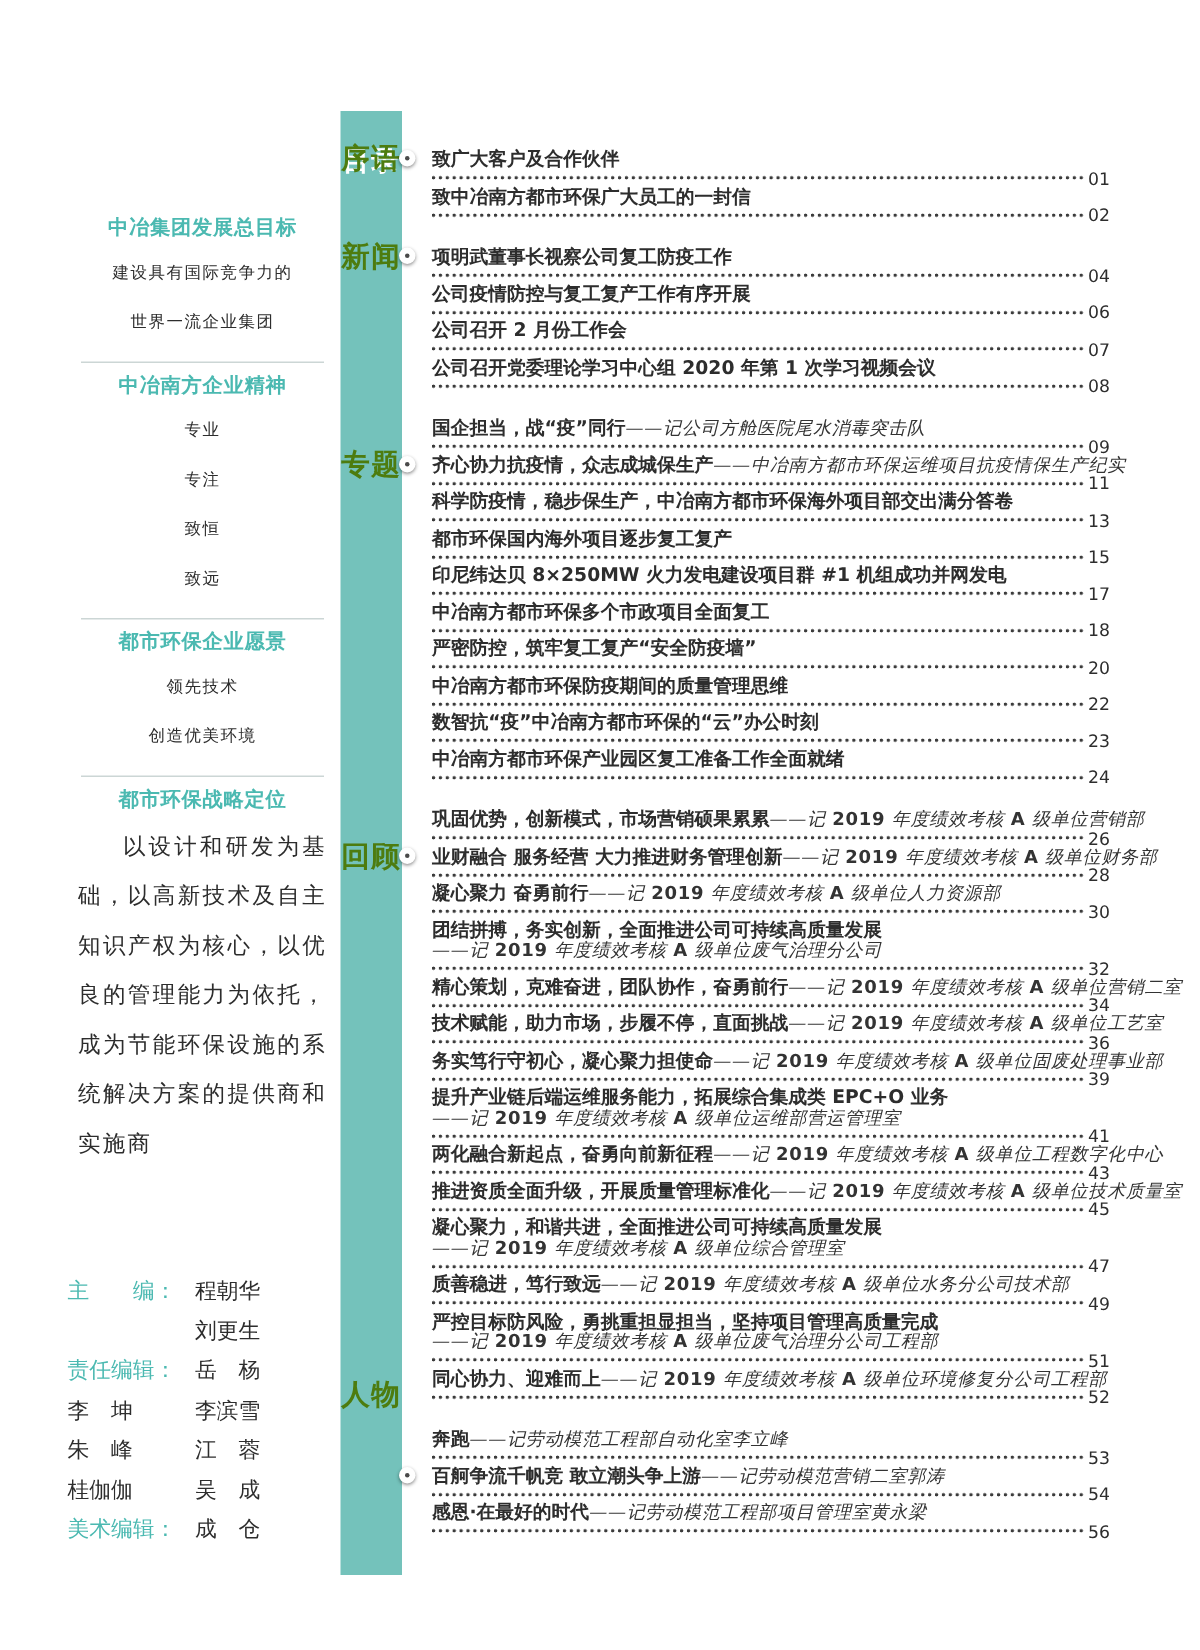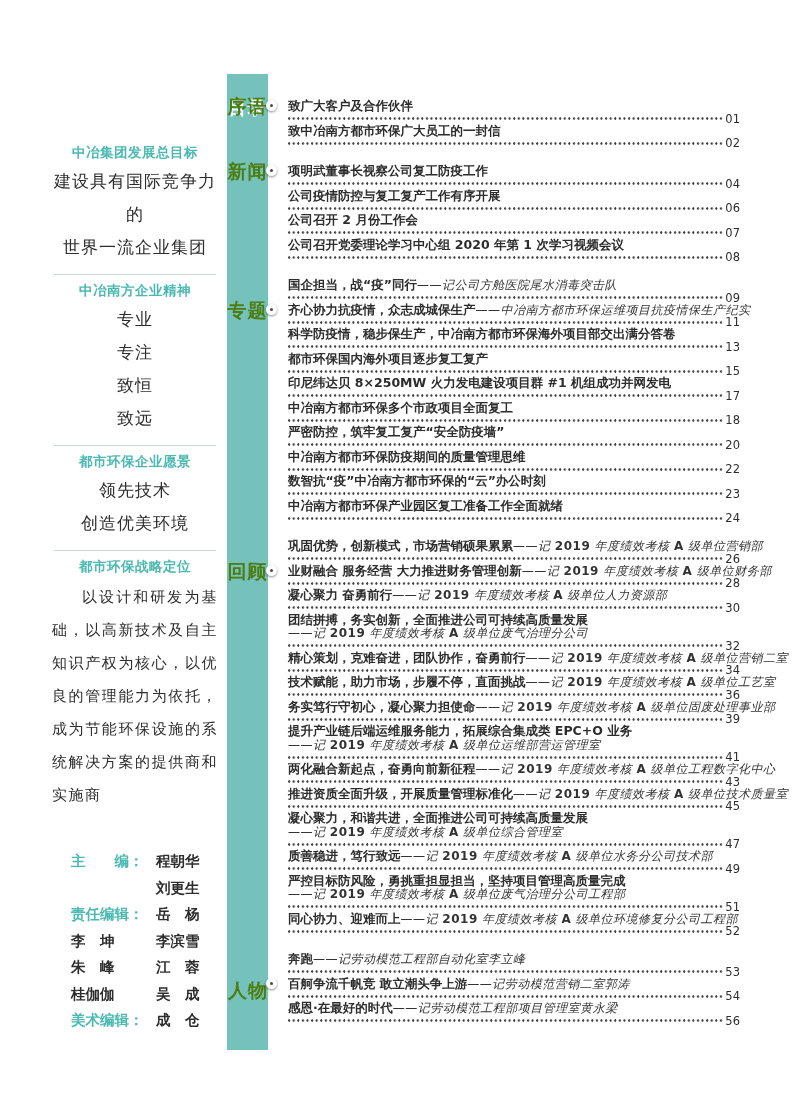--- a/index.html
+++ b/index.html
@@ -30,26 +30,26 @@
   .entry-sub2{display:block;line-height:13.5px;white-space:nowrap;}
   .leader{display:flex;align-items:center;height:10px;}
   .dots{flex:1;height:3px;background-image:radial-gradient(circle at 1.1px 1.5px,#3b3b3b 1px,transparent 1.3px);
         background-size:4.6px 3px;background-repeat:repeat-x;}
   .pageno{font-size:11.5px;font-weight:500;color:#2d2d2d;margin-left:1px;line-height:10px;}
 
   
   .sidebar{position:absolute;left:52px;top:139px;width:166px;}
   .sb-heading{color:#4bb9b1;font-size:13.5px;font-weight:700;text-align:center;
               line-height:22px;margin:2px 0;letter-spacing:0.5px;}
-  .sb-line{font-family:"DejaVu Serif","Liberation Serif",serif;font-size:17px;color:#2d2d2d;
+  .sb-line{font-family:"DejaVu Serif","Liberation Serif",serif;font-size:11px;color:#2d2d2d;
            text-align:center;line-height:33px;letter-spacing:1px;}
   .sb-divider{border:none;border-top:1px solid #ccd6d5;margin:10px 2px 4px 2px;}
   .sb-par{font-family:"DejaVu Serif","Liberation Serif",serif;font-size:15px;color:#2d2d2d;
           line-height:33px;text-align:justify;text-indent:2em;letter-spacing:1.5px;margin:4px 0 0 0;}
-  .editors{position:absolute;left:71px;top:848px;width:166px;font-weight:bold;}
+  .editors{position:absolute;left:45px;top:848px;width:166px;}
   .ed-row{display:flex;font-size:14.5px;line-height:26.5px;color:#2d2d2d;}
   .ed-label{width:85px;flex:none;}
   .ed-label.teal{color:#4bb9b1;}
 </style>
 </head>
 <body>
 
 <div class="page">
   <div class="sidebar">
       <div class="sb-heading">中冶集团发展总目标</div>
@@ -349,15 +349,15 @@
       </div>
     </div>
 <div class="sec-label" style="top: 99px;">序语</div>
     <div class="marker" style="top: 100px;"></div>
     <div class="sec-label" style="top: 164px;">新闻</div>
     <div class="marker" style="top: 165px;"></div>
     <div class="sec-label" style="top: 303px;">专题</div>
     <div class="marker" style="top: 304px;"></div>
     <div class="sec-label" style="top: 564px;">回顾</div>
     <div class="marker" style="top: 565px;"></div>
-    <div class="sec-label" style="top: 983px; text-align: right;">人物</div>
+    <div class="sec-label" style="top: 923px;">人物</div>
     <div class="marker" style="top: 978px;"></div>
   </div>
 
 </body></html>

